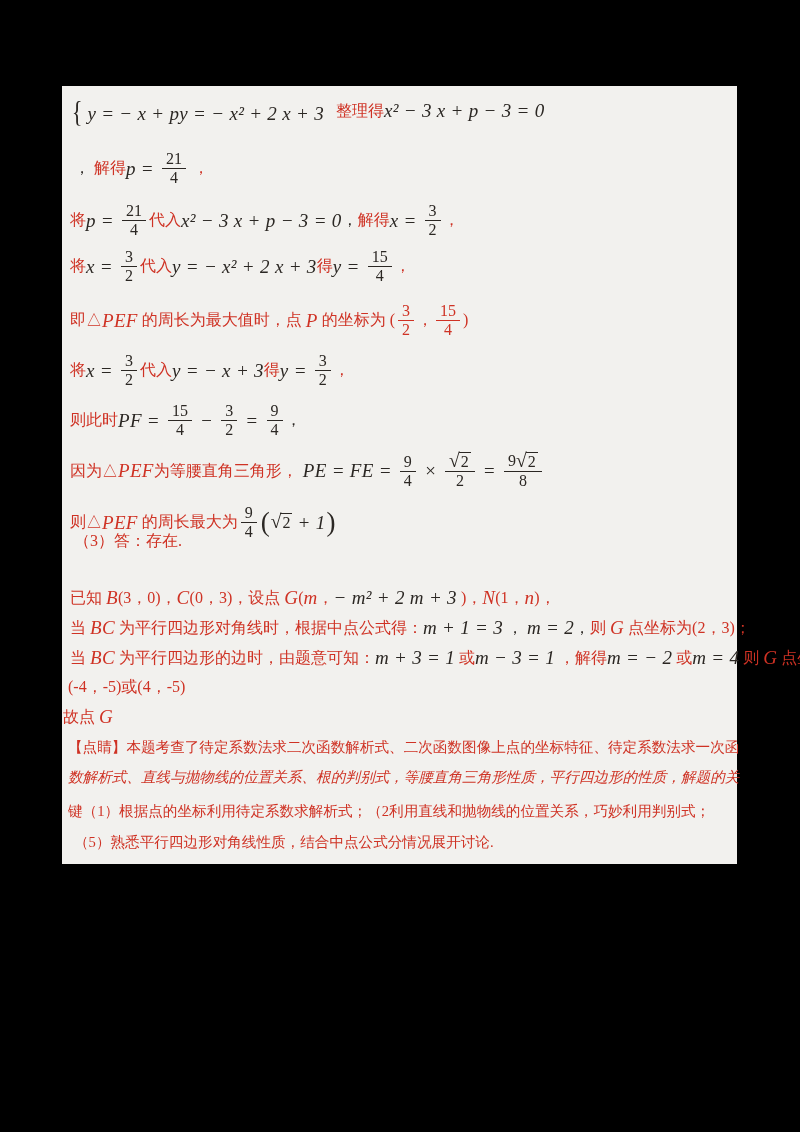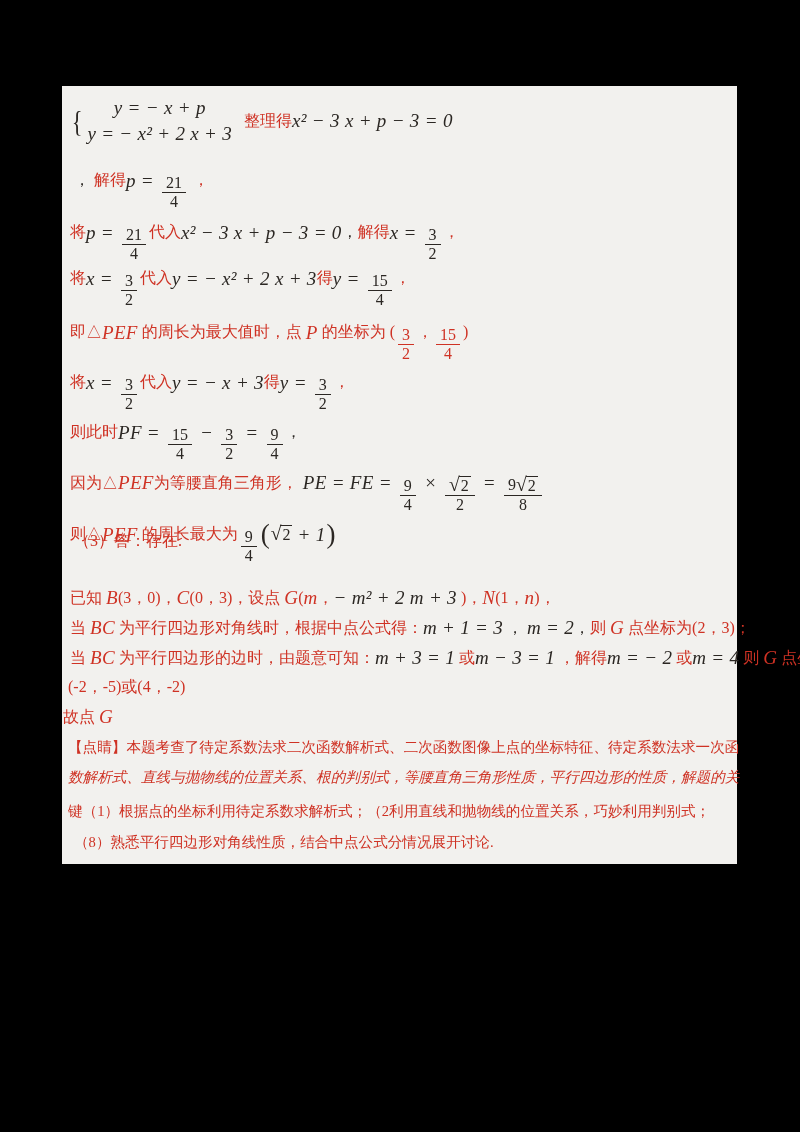--- a/index.html
+++ b/index.html
@@ -18,28 +18,28 @@
   .t{display:inline-block;}
   .t.cjk{font-family:"Liberation Serif",serif;font-size:16px;}
   .t.m{font-family:"Liberation Serif",serif;font-style:italic;font-size:19px;letter-spacing:0.3px;}
   .t.big{font-family:"Liberation Serif",serif;font-style:normal;font-size:27px;font-weight:400;line-height:1;margin:0 1px;}
   .red{color:#cf3224;}
   .frac{
     display:inline-flex;flex-direction:column;align-items:center;
     margin:0 3px;font-family:"Liberation Serif",serif;font-style:normal;
     font-size:16px;line-height:1.12;vertical-align:middle;
   }
-  .fn{display:flex;align-items:flex-start;justify-content:center;border-bottom:1.4px solid currentColor;padding:0 4px;margin-top:24px;}
+  .fn{display:flex;align-items:flex-start;justify-content:center;border-bottom:1.4px solid currentColor;padding:0 4px;}
   .fd{display:flex;align-items:flex-start;justify-content:center;padding:0 4px;}
   .sqrt{display:inline-flex;align-items:flex-start;font-style:normal;font-family:"Liberation Serif",serif;}
   .rad{font-size:1.22em;line-height:0.95;margin-right:-1px;}
   .radi{border-top:1.4px solid currentColor;padding:0 2px;line-height:1.15;}
   .sys{display:inline-flex;align-items:center;margin-right:12px;}
   .brace{font-family:"Liberation Serif",serif;font-size:30px;font-weight:300;line-height:1;margin-right:3px;transform:scaleX(.75);}
-  .syscol{display:inline-flex;flex-direction:column;align-items:center;row-gap:2px;}
+  .syscol{display:inline-flex;flex-direction:row;align-items:center;row-gap:2px;margin-top:6px;}
   .sysrow{display:flex;align-items:center;}
   .para{font-size:14.5px;letter-spacing:0px;}
   .para .t.cjk{font-size:14.6px;}
 </style>
 </head>
 <body>
 
 <div class="page">
     <div class="line" style="top: 10px; left: 8px;"><span class="sys"><span class="brace">{</span><span class="syscol"><span class="sysrow"><span class="t m">y = − x + p</span></span><span class="sysrow"><span class="t m">y = − x² + 2 x + 3</span></span></span></span><span class="t cjk red">整理得</span><span class="t m">x² − 3 x + p − 3 = 0</span></div>
     <div class="line" style="top: 64px; left: 8px;"><span class="t cjk"> ， </span><span class="t cjk red">解得</span><span class="t m">p = </span><span class="frac"><span class="fn"><span class="t cjk">21</span></span><span class="fd"><span class="t cjk">4</span></span></span><span class="t cjk red"> ，</span></div>
@@ -47,19 +47,19 @@
     <div class="line" style="top: 162px; left: 8px;"><span class="t cjk red">将</span><span class="t m">x = </span><span class="frac"><span class="fn"><span class="t cjk">3</span></span><span class="fd"><span class="t cjk">2</span></span></span><span class="t cjk red">代入</span><span class="t m">y = − x² + 2 x + 3</span><span class="t cjk red">得</span><span class="t m">y = </span><span class="frac"><span class="fn"><span class="t cjk">15</span></span><span class="fd"><span class="t cjk">4</span></span></span><span class="t cjk red">，</span></div>
     <div class="line" style="top: 216px; left: 8px;"><span class="t cjk red">即△</span><span class="t m red">PEF</span><span class="t cjk red"> 的周长为最大值时，点 </span><span class="t m red">P</span><span class="t cjk red"> 的坐标为 (</span><span class="frac red"><span class="fn"><span class="t cjk">3</span></span><span class="fd"><span class="t cjk">2</span></span></span><span class="t cjk red">，</span><span class="frac red"><span class="fn"><span class="t cjk">15</span></span><span class="fd"><span class="t cjk">4</span></span></span><span class="t cjk red">)</span></div>
     <div class="line" style="top: 266px; left: 8px;"><span class="t cjk red">将</span><span class="t m">x = </span><span class="frac"><span class="fn"><span class="t cjk">3</span></span><span class="fd"><span class="t cjk">2</span></span></span><span class="t cjk red">代入</span><span class="t m">y = − x + 3</span><span class="t cjk red">得</span><span class="t m">y = </span><span class="frac"><span class="fn"><span class="t cjk">3</span></span><span class="fd"><span class="t cjk">2</span></span></span><span class="t cjk red">，</span></div>
     <div class="line" style="top: 316px; left: 8px;"><span class="t cjk red">则此时</span><span class="t m">PF = </span><span class="frac"><span class="fn"><span class="t cjk">15</span></span><span class="fd"><span class="t cjk">4</span></span></span><span class="t m"> − </span><span class="frac"><span class="fn"><span class="t cjk">3</span></span><span class="fd"><span class="t cjk">2</span></span></span><span class="t m"> = </span><span class="frac"><span class="fn"><span class="t cjk">9</span></span><span class="fd"><span class="t cjk">4</span></span></span><span class="t cjk">，</span></div>
     <div class="line" style="top: 366px; left: 8px;"><span class="t cjk red">因为△</span><span class="t m red">PEF</span><span class="t cjk red">为等腰直角三角形，</span><span class="t m"> PE = FE = </span><span class="frac"><span class="fn"><span class="t cjk">9</span></span><span class="fd"><span class="t cjk">4</span></span></span><span class="t m"> × </span><span class="frac"><span class="fn"><span class="sqrt"><span class="rad">√</span><span class="radi"><span class="t cjk">2</span></span></span></span><span class="fd"><span class="t cjk">2</span></span></span><span class="t m"> = </span><span class="frac"><span class="fn"><span class="t cjk">9</span><span class="sqrt"><span class="rad">√</span><span class="radi"><span class="t cjk">2</span></span></span></span><span class="fd"><span class="t cjk">8</span></span></span></div>
     <div class="line" style="top: 418px; left: 8px;"><span class="t cjk red">则△</span><span class="t m red">PEF</span><span class="t cjk red"> 的周长最大为</span><span class="frac"><span class="fn"><span class="t cjk">9</span></span><span class="fd"><span class="t cjk">4</span></span></span><span class="t big">(</span><span class="sqrt"><span class="rad">√</span><span class="radi"><span class="t cjk">2</span></span></span><span class="t m"> + 1</span><span class="t big">)</span></div>
     <div class="line" style="top: 445px; left: 12px;"><span class="t cjk red">（3）答：存在.</span></div>
     <div class="line" style="top: 500px; left: 8px;"><span class="t cjk red">已知 </span><span class="t m red">B</span><span class="t cjk red">(3，0)，</span><span class="t m red">C</span><span class="t cjk red">(0，3)，设点 </span><span class="t m red">G</span><span class="t cjk red">(</span><span class="t m red">m</span><span class="t cjk red">，</span><span class="t m">− m² + 2 m + 3</span><span class="t cjk red"> )，</span><span class="t m red">N</span><span class="t cjk red">(1，</span><span class="t m red">n</span><span class="t cjk red">)，</span></div>
     <div class="line" style="top: 530px; left: 8px;"><span class="t cjk red">当 </span><span class="t m red">BC</span><span class="t cjk red"> 为平行四边形对角线时，根据中点公式得：</span><span class="t m">m + 1 = 3</span><span class="t cjk"> ， </span><span class="t m">m = 2</span><span class="t cjk">，</span><span class="t cjk red">则 </span><span class="t m red">G</span><span class="t cjk red"> 点坐标为(2，3)；</span></div>
     <div class="line" style="top: 560px; left: 8px;"><span class="t cjk red">当 </span><span class="t m red">BC</span><span class="t cjk red"> 为平行四边形的边时，由题意可知：</span><span class="t m">m + 3 = 1</span><span class="t cjk red"> 或</span><span class="t m">m − 3 = 1</span><span class="t cjk red"> ，解得</span><span class="t m">m = − 2</span><span class="t cjk red"> 或</span><span class="t m">m = 4</span><span class="t cjk red"> 则 </span><span class="t m red">G</span><span class="t cjk red"> 点坐标为</span></div>
-    <div class="line" style="top: 591px; left: 6px;"><span class="t cjk red">(-2，-5)或(4，-2)</span></div>
+    <div class="line" style="top: 591px; left: 6px;"><span class="t cjk red">(-4，-5)或(4，-5)</span></div>
     <div class="line" style="top: 619px; left: 1px;"><span class="t cjk red">故点 </span><span class="t m red">G</span></div>
     <div class="line para" style="top: 652px; left: 6px;"><span class="t cjk red">【点睛】本题考查了待定系数法求二次函数解析式、二次函数图像上点的坐标特征、待定系数法求一次函</span></div>
     <div class="line para" style="top: 682px; left: 6px; font-style: italic;"><span class="t cjk red">数解析式、直线与抛物线的位置关系、根的判别式，等腰直角三角形性质，平行四边形的性质，解题的关</span></div>
     <div class="line para" style="top: 716px; left: 6px;"><span class="t cjk red">键（1）根据点的坐标利用待定系数求解析式；（2利用直线和抛物线的位置关系，巧妙利用判别式；</span></div>
-    <div class="line para" style="top: 747px; left: 12px;"><span class="t cjk red">（8）熟悉平行四边形对角线性质，结合中点公式分情况展开讨论.</span></div>
+    <div class="line para" style="top: 747px; left: 12px;"><span class="t cjk red">（5）熟悉平行四边形对角线性质，结合中点公式分情况展开讨论.</span></div>
   </div>
 
 </body></html>

